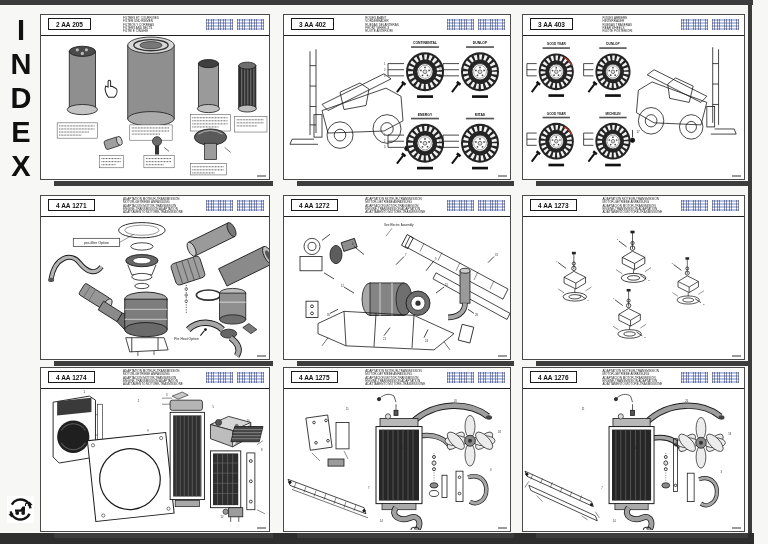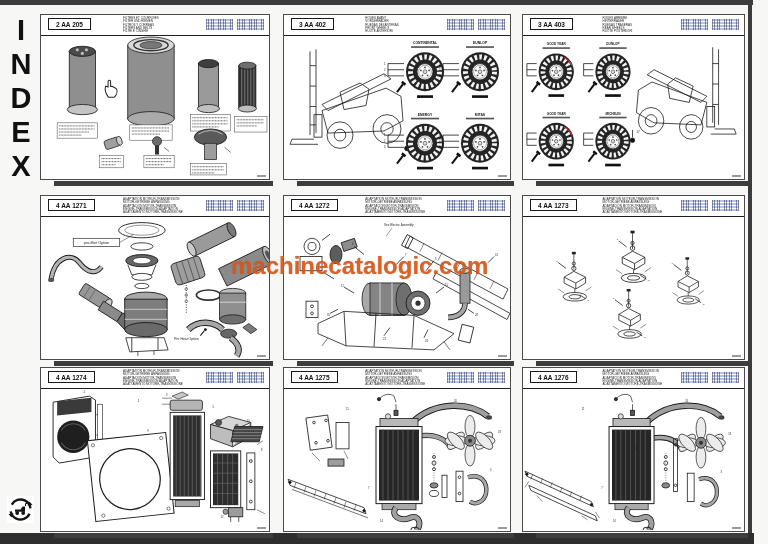--- a/index.html
+++ b/index.html
@@ -873,21 +873,20 @@
           <text x="210" y="46">18</text>
           <text x="80" y="100">7</text>
           <text x="114" y="60">1</text>
           <text x="202" y="84">3</text>
           <text x="92" y="132">14</text>
       </g>
     </svg>
     <div class="sheetref"></div>
   </div>
 
-  <div class="wm">machinecatalogic.com</div>
 
   <svg class="logo" viewBox="0 0 27 27">
     <rect x="0" y="0" width="27" height="27" fill="#ffffff"></rect>
     <circle cx="13.5" cy="13.5" r="10" fill="none" stroke="#141414" stroke-width="2.4" stroke-dasharray="25 7" transform="rotate(25 13.5 13.5)"></circle>
     <polygon points="22.5,5.5 25.5,9 20.5,9.8" fill="#141414"></polygon>
     <polygon points="4.5,21.5 1.5,18 6.5,17.2" fill="#141414"></polygon>
     <path d="M8,13.5 h5.5 l2,-3 h2.5 v5.2 h-10 z" fill="#141414"></path>
     <circle cx="10.2" cy="17" r="1.9" fill="#141414"></circle>
     <circle cx="16.2" cy="17" r="1.9" fill="#141414"></circle>
     <path d="M18.5,10 v-2.5 h1.6" stroke="#141414" stroke-width="1" fill="none"></path>

